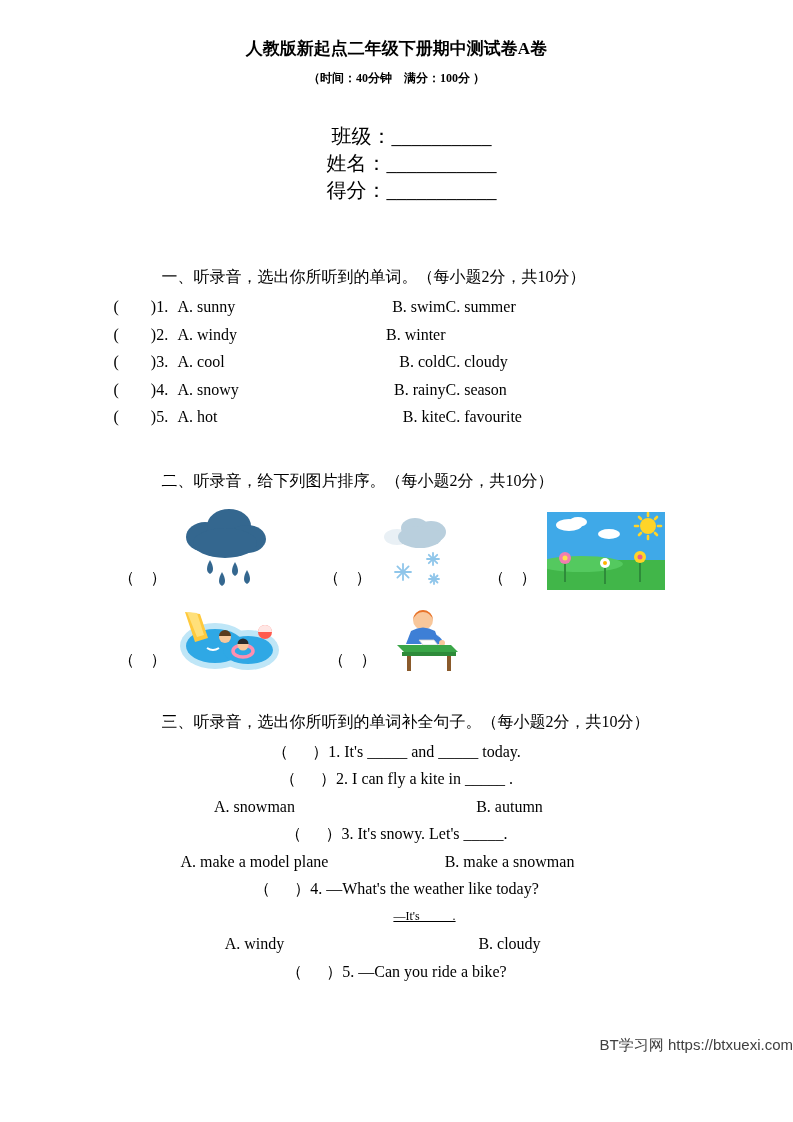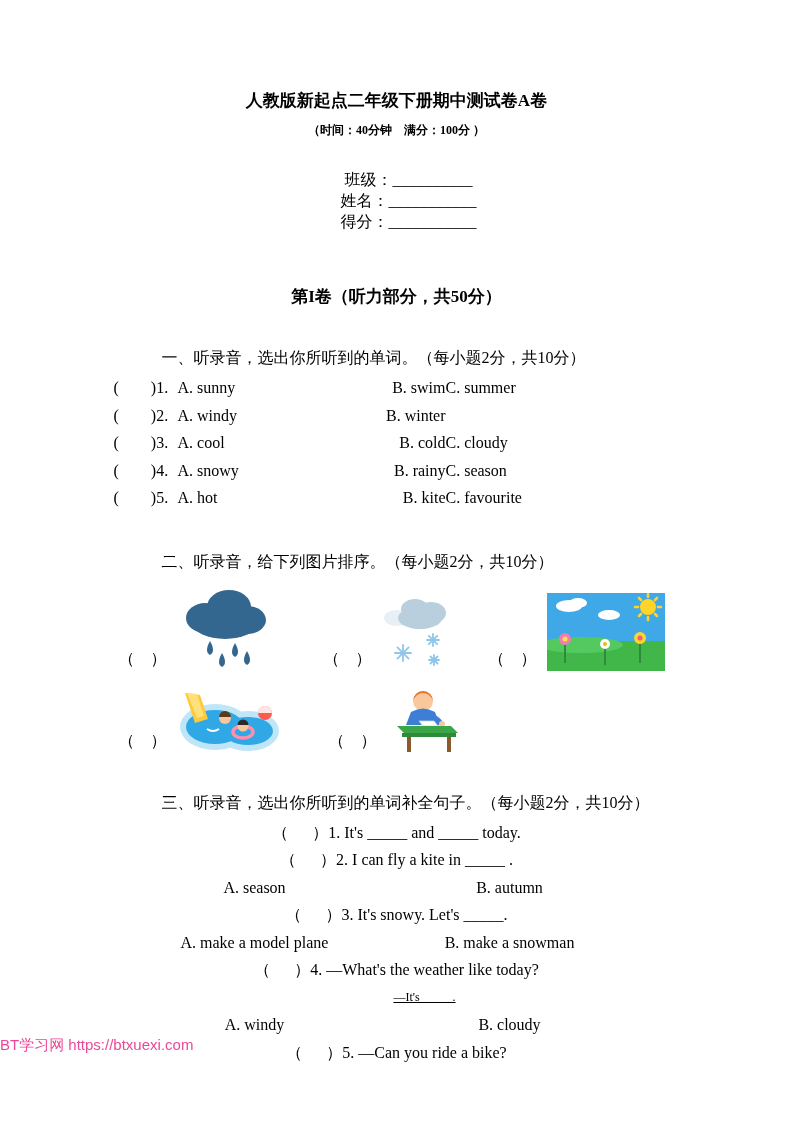--- a/index.html
+++ b/index.html
@@ -9,36 +9,36 @@
     position: relative;
     width: 793px;
     height: 1122px;
     margin: 0 auto;
     background: #fff;
     overflow: hidden;
   }
   .content { width: 566px; margin: 0 auto; }
 
   .doc-title {
-    padding-top: 90px;
+    padding-top: 38px;
     text-align: center;
     font-weight: bold;
     font-size: 17px;
     line-height: 22px;
   }
   .doc-subtitle {
     margin-top: 10px;
     text-align: center;
     font-weight: bold;
     font-size: 12px;
   }
   .info-line {
     margin-top: 13px;
     text-align: center;
-    font-size: 16px;
+    font-size: 20px;
     white-space: pre;
   }
   .info-field { margin: 0 7px; white-space: pre; }
 
   .section-title {
     margin-top: 34px;
     text-align: center;
     font-weight: bold;
     font-size: 17px;
   }
@@ -72,43 +72,42 @@
   .q3-opts { display: flex; font-size: 16px; line-height: 27.5px; padding-left: 56px; }
   .q3-opts .optA { width: 170px; white-space: pre; }
   .q3-opts .optB { flex: 1; white-space: pre; }
   .q3-followup { font-size: 12px; line-height: 27.5px; padding-left: 56px; white-space: pre; text-decoration: underline; }
 
   .footer {
     position: absolute;
     left: 0;
     top: 1036px;
     width: 100%;
-    text-align: left;
-    color: #ec4899;
+    text-align: right;
+    color: #404040;
     font-size: 15px;
     font-family: "Liberation Sans", sans-serif;
   }
   svg { display: block; }
 </style>
 </head>
 <body>
 
 <div class="page">
   <div class="content">
 
     <div class="doc-title">人教版新起点二年级下册期中测试卷A卷</div>
     <div class="doc-subtitle">（时间：40分钟　满分：100分 ）</div>
 
     <div class="info-line">
       <span class="info-field">班级：__________</span>
       <span class="info-field">姓名：___________</span>
       <span class="info-field">得分：___________</span>
     </div>
 
-    <div class="section-title">第I卷（听力部分，共50分）</div>
 
     <div>
       <div class="part-title">一、听录音，选出你所听到的单词。（每小题2分，共10分）</div>
       <div class="part1-rows">
 
         <div class="q-row">
           <span class="q-prefix">(        )1.</span>
           <span class="colA">A. sunny</span>
           <span class="colB">B. swim</span>
           <span class="colC">C. summer</span>
@@ -272,21 +271,21 @@
       <div class="part-title">三、听录音，选出你所听到的单词补全句子。（每小题2分，共10分）</div>
       <div class="part3-block">
 
         <div>
           <div class="q3-line">（      ）1. It's _____ and _____ today.</div>
         </div>
 
         <div>
           <div class="q3-line">（      ）2. I can fly a kite in _____ .</div>
           <div class="q3-opts">
-            <span class="optA">A. season</span>
+            <span class="optA">A. snowman</span>
             <span class="optB">B. autumn</span>
           </div>
         </div>
 
         <div>
           <div class="q3-line">（      ）3. It's snowy. Let's _____.</div>
           <div class="q3-opts">
             <span class="optA">A. make a model plane</span>
             <span class="optB">B. make a snowman</span>
           </div>

